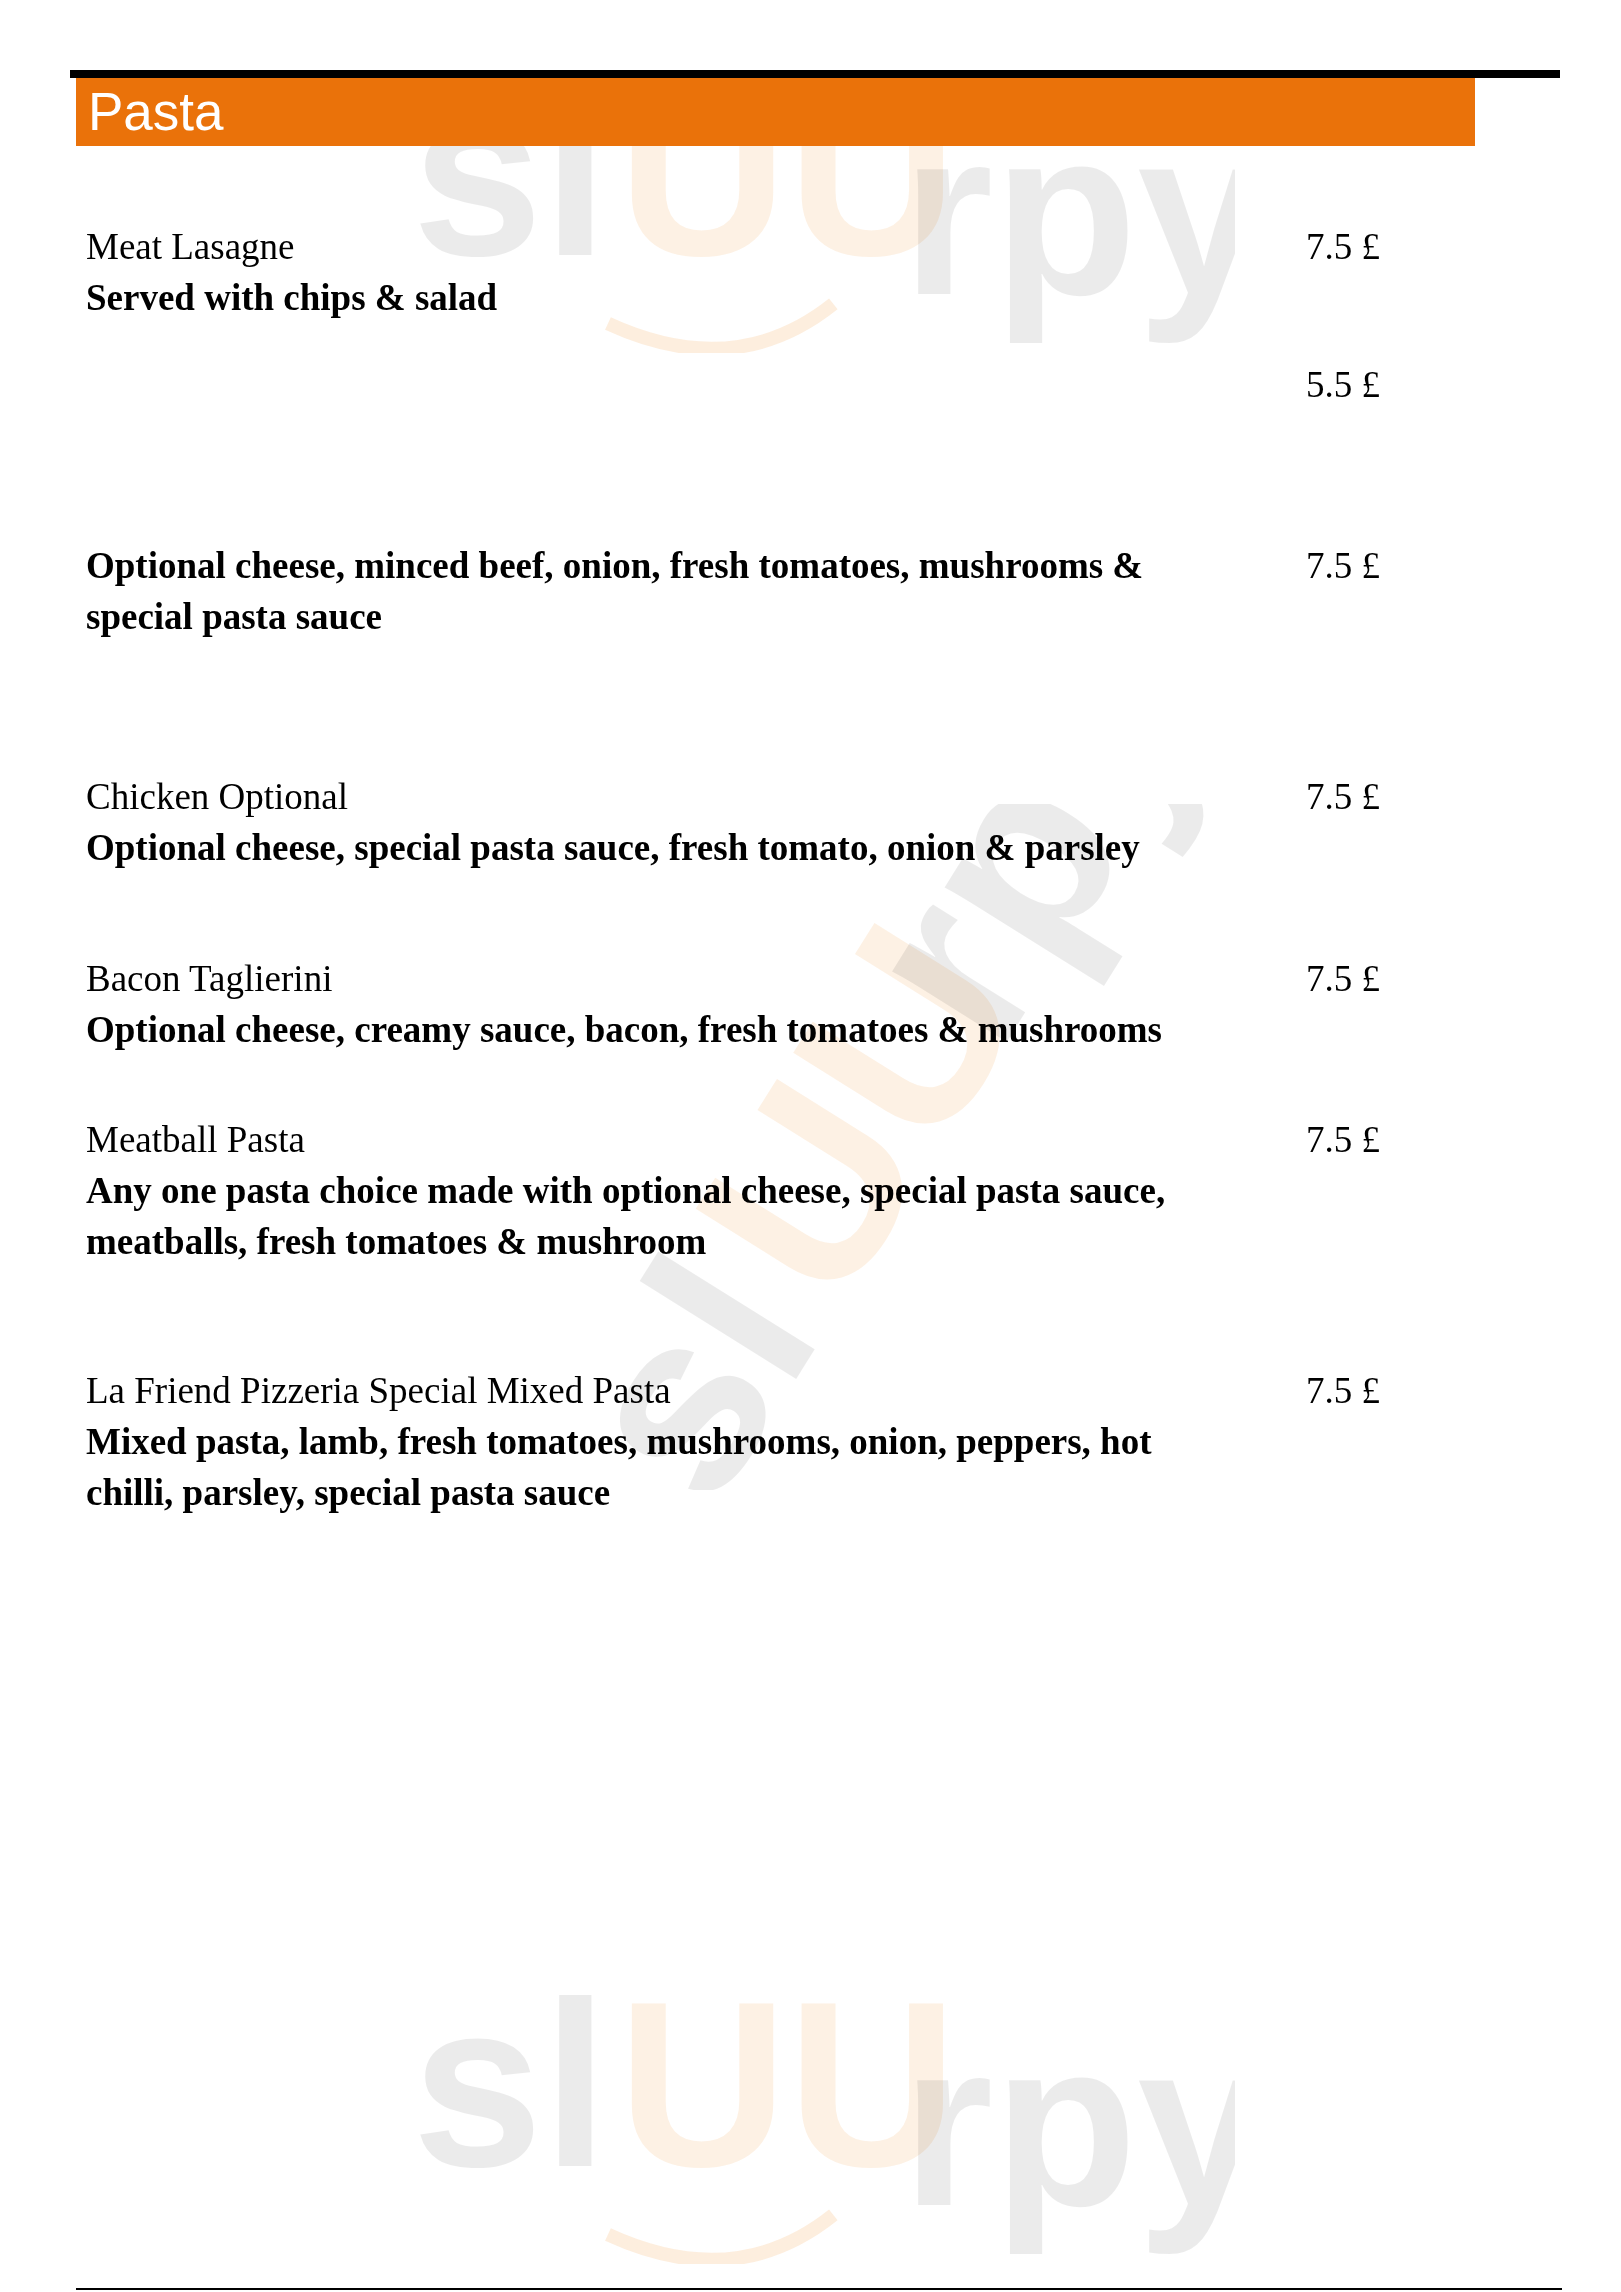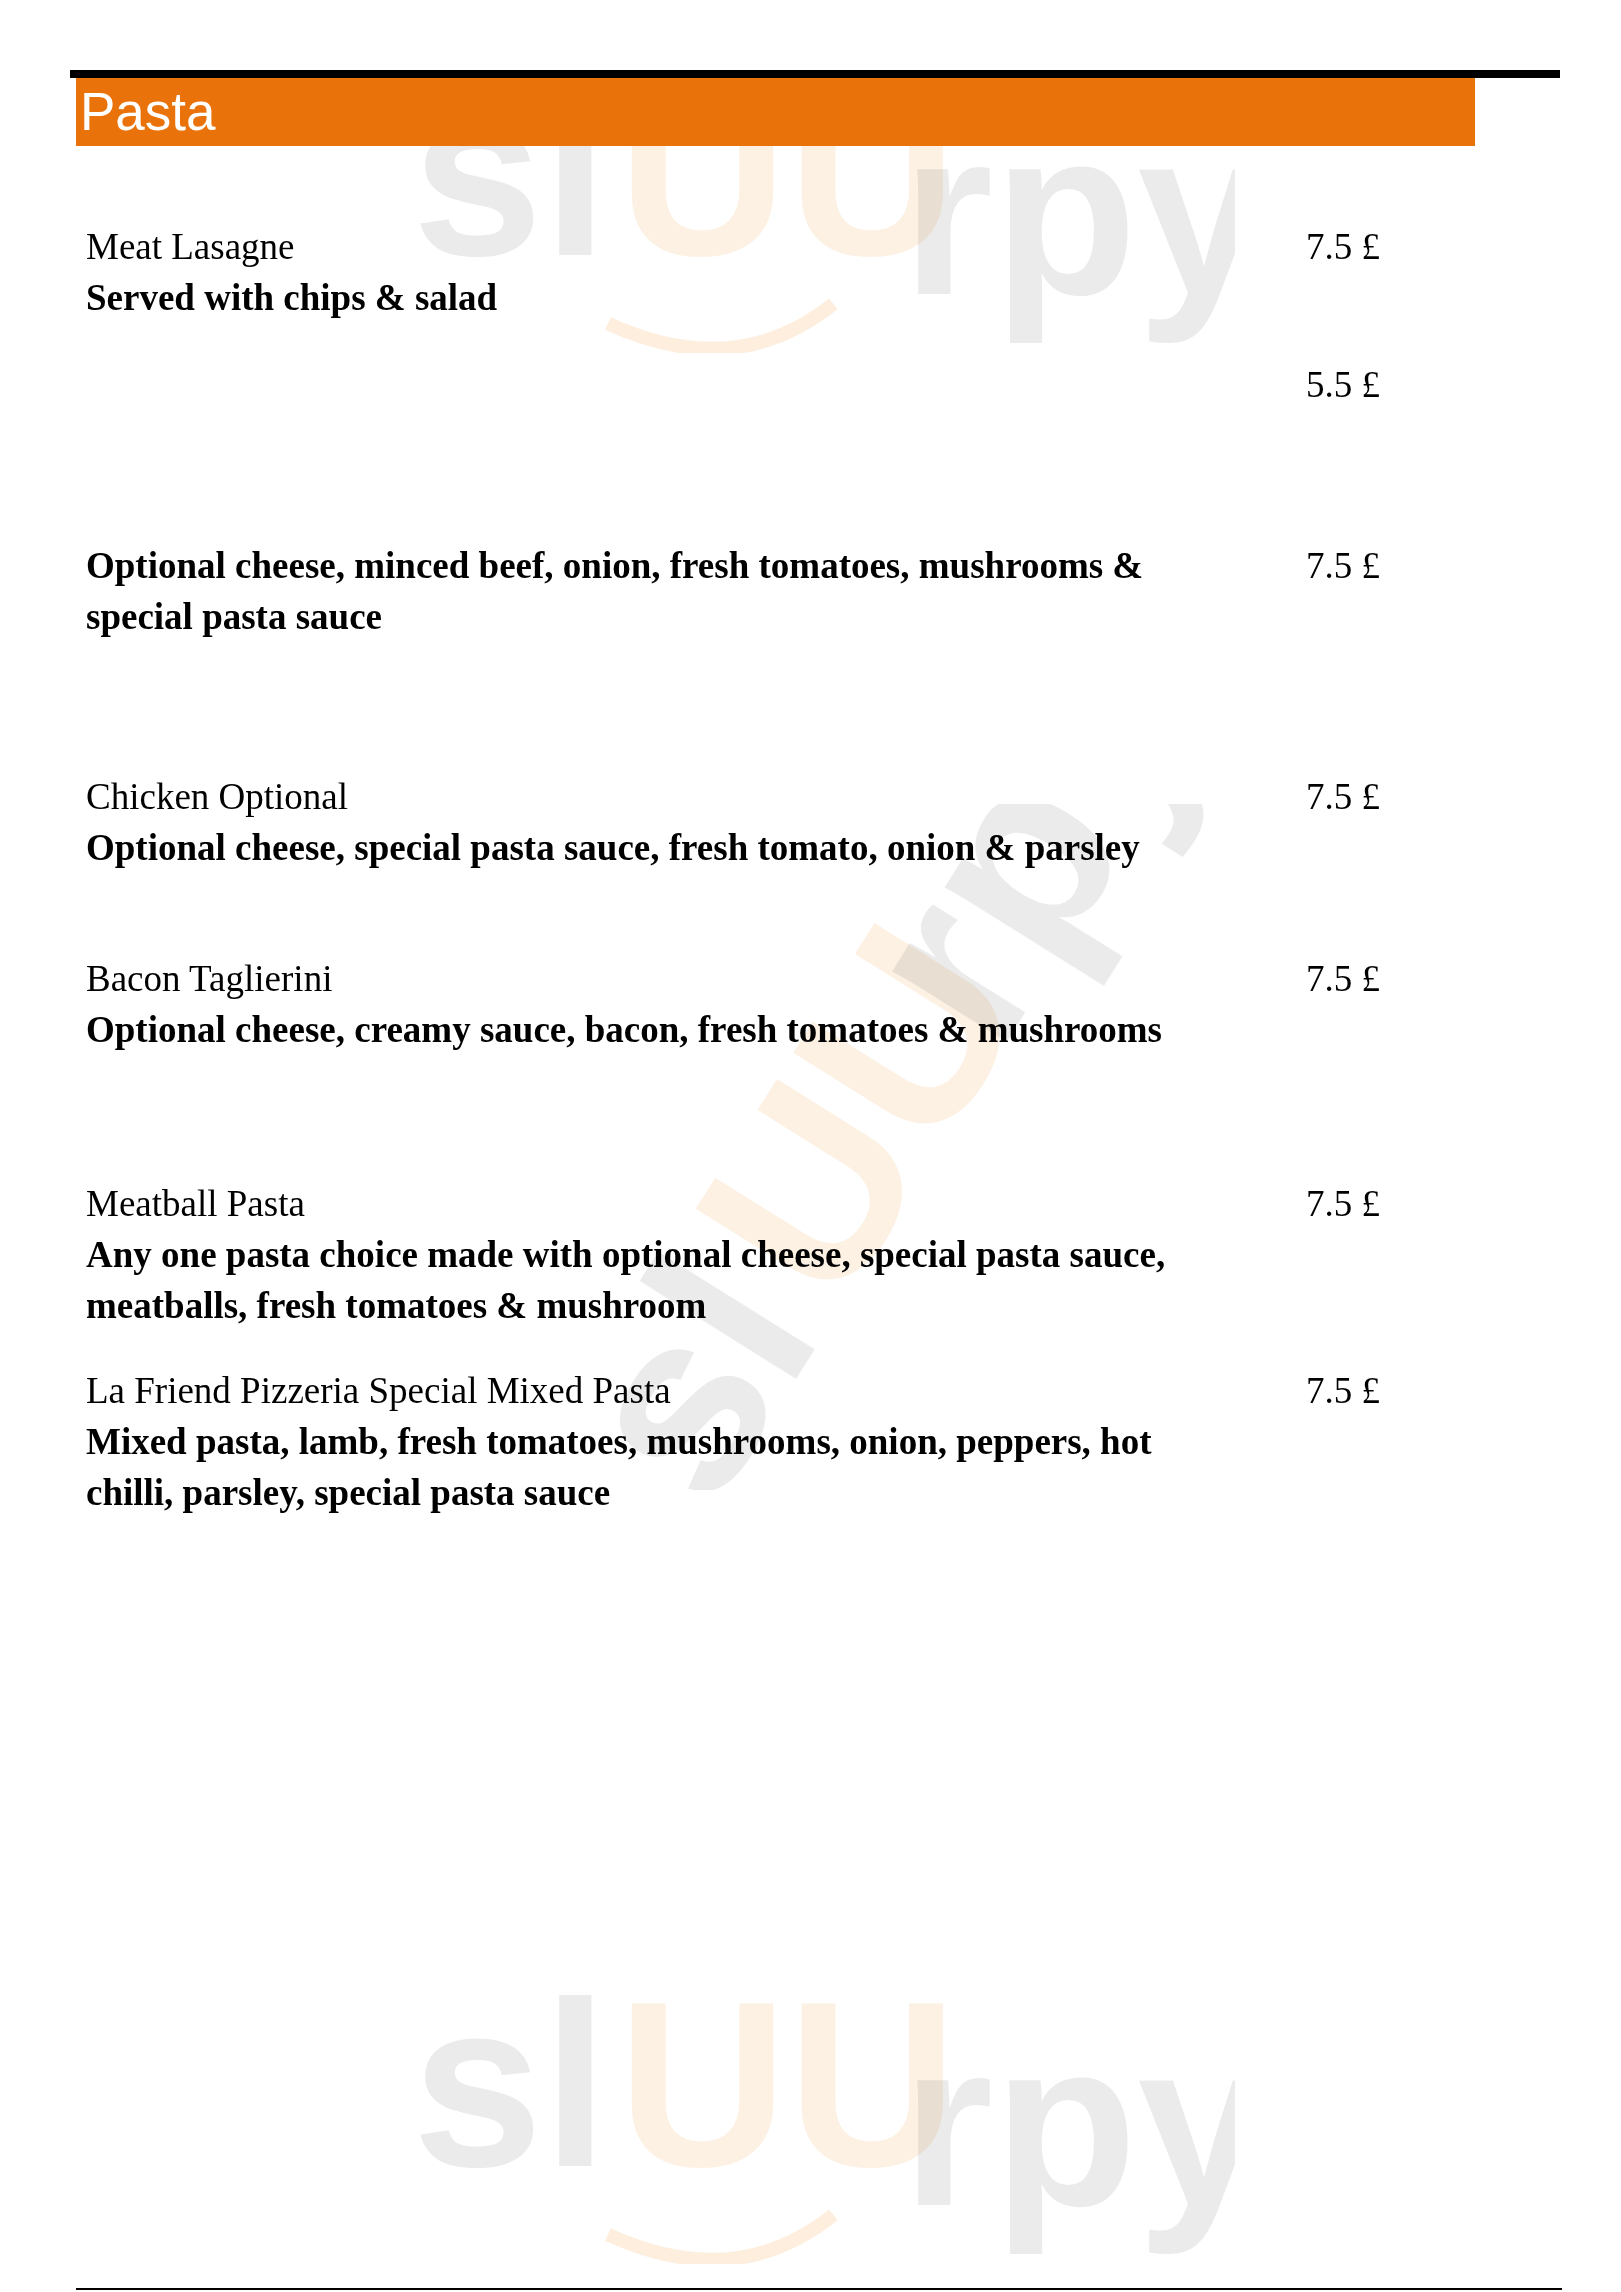--- a/index.html
+++ b/index.html
@@ -2,21 +2,21 @@
 <html><head>
   <meta charset="utf-8">
   <style>
     html, body { margin: 0; padding: 0; background: #ffffff; }
     body { width: 1621px; height: 2293px; position: relative; overflow: hidden;
            font-family: "Liberation Serif", "DejaVu Serif", serif; color: #000; }
     .top-rule { position: absolute; left: 70px; top: 70px; width: 1490px; height: 7.8px; background: #000; }
     .bottom-rule { position: absolute; left: 76px; top: 2288px; width: 1486px; height: 2px; background: #000; }
     .section-header { position: absolute; left: 76px; top: 78px; width: 1399px; height: 68px;
                       background: #ea720a; }
-    .section-title { position: absolute; left: 4px; top: 2px; font-family: "Liberation Sans", "DejaVu Sans", sans-serif;
+    .section-title { position: absolute; left: 12px; top: 2px; font-family: "Liberation Sans", "DejaVu Sans", sans-serif;
                      font-size: 53px; color: #ffffff; line-height: 63px; }
     .watermark { position: absolute; pointer-events: none; z-index: 0; }
     .menu-item { position: absolute; left: 86px; width: 1470px; z-index: 1; }
     .item-name, .item-desc { font-size: 37px; line-height: 51px; }
     .item-desc { white-space: pre-line; font-weight: bold; }
     .item-price { position: absolute; left: 1220px; top: 0; font-size: 37px; line-height: 51px; text-align: center; }
     .desc-wrap { width: 1176px; }
   </style>
 </head>
 <body>
@@ -70,21 +70,21 @@
   <div class="item-desc desc-wrap">Optional cheese, special pasta sauce, fresh tomato, onion &amp; parsley</div>
   <div class="item-price">7.5 £</div>
 </div>
 
 <div class="menu-item" style="top:953px;">
   <div class="item-name">Bacon Taglierini</div>
   <div class="item-desc desc-wrap">Optional cheese, creamy sauce, bacon, fresh tomatoes &amp; mushrooms</div>
   <div class="item-price">7.5 £</div>
 </div>
 
-<div class="menu-item" style="top:1178px;">
+<div class="menu-item" style="top:1114px;">
   <div class="item-name">Meatball Pasta</div>
   <div class="item-desc desc-wrap">Any one pasta choice made with optional cheese, special pasta sauce,
 meatballs, fresh tomatoes &amp; mushroom</div>
   <div class="item-price">7.5 £</div>
 </div>
 
 <div class="menu-item" style="top:1365px;">
   <div class="item-name">La Friend Pizzeria Special Mixed Pasta</div>
   <div class="item-desc desc-wrap">Mixed pasta, lamb, fresh tomatoes, mushrooms, onion, peppers, hot
 chilli, parsley, special pasta sauce</div>

